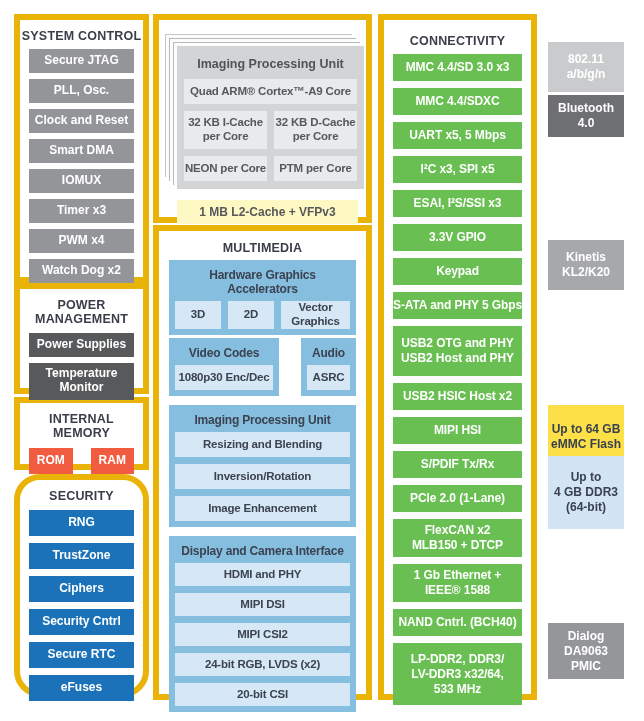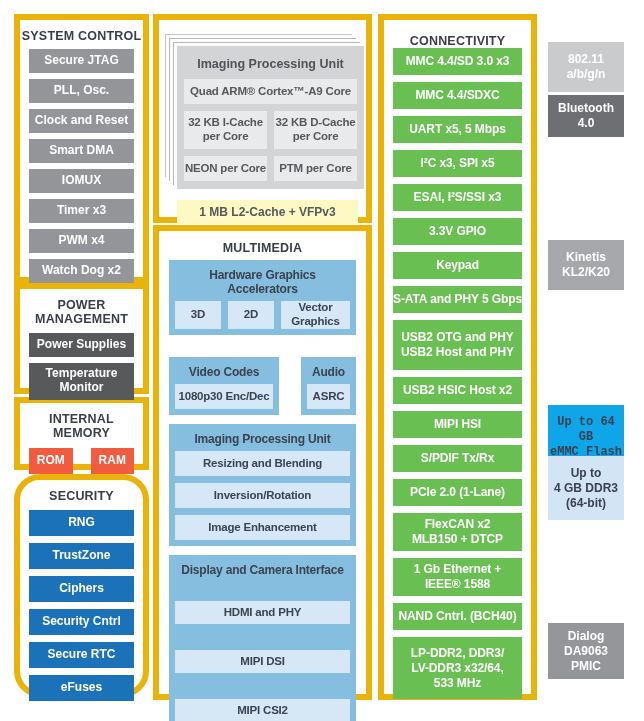--- a/index.html
+++ b/index.html
@@ -66,50 +66,50 @@
   .p-mm .sec-title { padding-top:2px; }
   .mm-box { background:#85bedf; padding:6px; margin-top:5px; }
   .mm-title { text-align:center; color:#3b4250; font-size:12px; letter-spacing:-.2px; padding:2px 0 5px 0; }
   .mm-item {
     background:#d6e8f5; color:#3b4250; font-size:11.5px; letter-spacing:-.2px;
     display:flex; align-items:center; justify-content:center; min-height:25px;
   }
   .mm-hga-row { display:flex; gap:7px; }
   .mm-hga-row .mm-item.sm { width:46px; }
   .mm-hga-row .mm-item.grow { flex:1; }
-  .mm-duo { display:flex; gap:22px; margin-top:22px; }
+  .mm-duo { display:flex; gap:22px; margin-top:3px; }
   .mm-duo .video { width:110px; }
   .mm-duo .audio { flex:1; margin-top:0; }
   .mm-list { display:flex; flex-direction:column; gap:7px; }
   .mm-ipu { margin-top:9px; }
   .mm-dci { margin-top:9px; }
-  .mm-dci .mm-item { min-height:23px;margin-top:19px; }
+  .mm-dci .mm-item { min-height:23px; }
 
   
   .col-conn { padding:12px 9px 0 9px; }
-  .conn-list { display:flex; flex-direction:column; gap:7px; }
+  .conn-list { display:flex; flex-direction:column; gap:7px; margin-top:6px; }
   .g-item {
     background:#6abf52; color:#fff; font-size:12px; letter-spacing:-.1px;
     display:flex; align-items:center; justify-content:center;
     min-height:27px; line-height:1.25;
   }
   .g-item.h50 { min-height:50px; }
   .g-item.h38 { min-height:38px; }
   .g-item.h62 { min-height:62px; }
 
   
   .chip {
     position:absolute; left:0; width:76px; display:flex; align-items:center; justify-content:center;
     font-size:12px; line-height:1.25;
   }
   .chip-wifi   { top:42px;  height:50px; background:#c9cbcd; color:#fff; }
   .chip-bt     { top:95px;  height:42px; background:#6e6f72; color:#fff; }
   .chip-kin    { top:240px; height:50px; background:#a6a8ab; color:#fff; }
-  .chip-emmc   { top:405px; height:64px; background:#0ea5e9; color:#394150;font-family:Liberation Mono, monospace; }
-  .chip-ddr3   { top:456px; height:64px; background:#d3e5f4; color:#394150; }
+  .chip-emmc   { top:405px; height:64px; background:#fde047; color:#394150; }
+  .chip-ddr3   { top:456px; height:73px; background:#d3e5f4; color:#394150; }
   .chip-dialog { top:623px; height:56px; background:#949699; color:#fff; }
 </style>
 </head>
 <body>
 
 <div class="canvas">
 
   <div class="col-left">
 
     <section class="panel p-sysctl">

